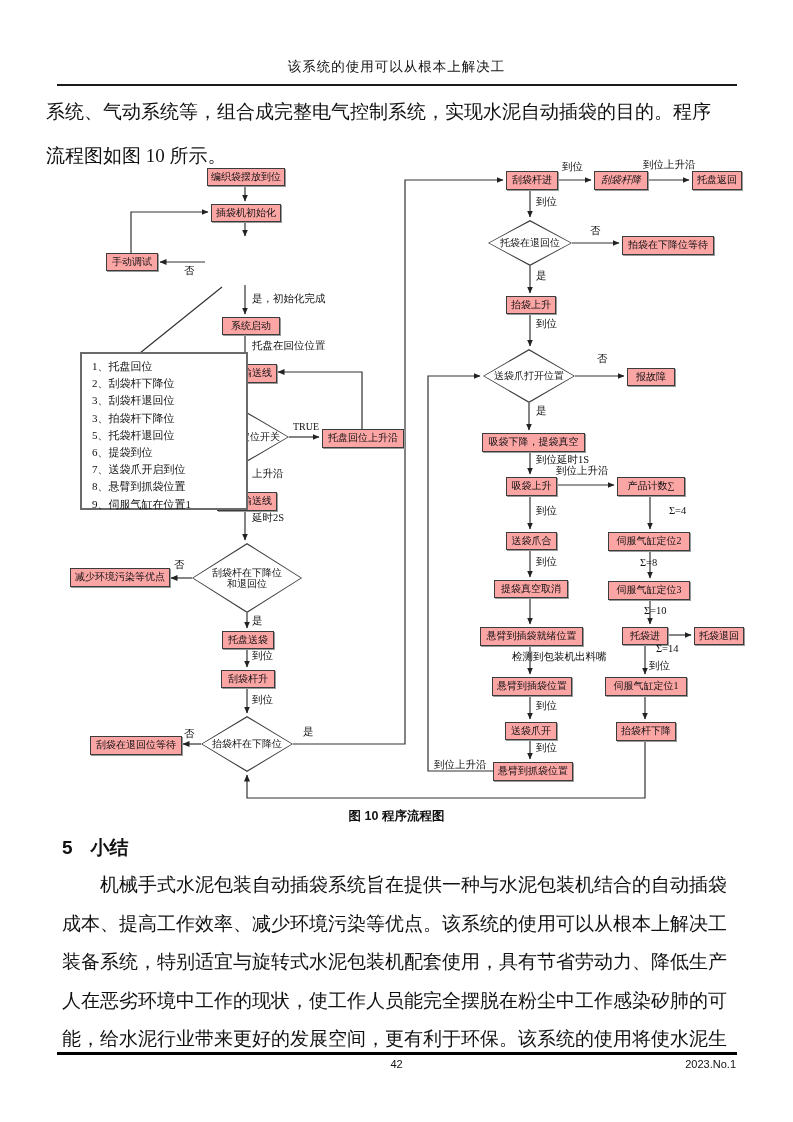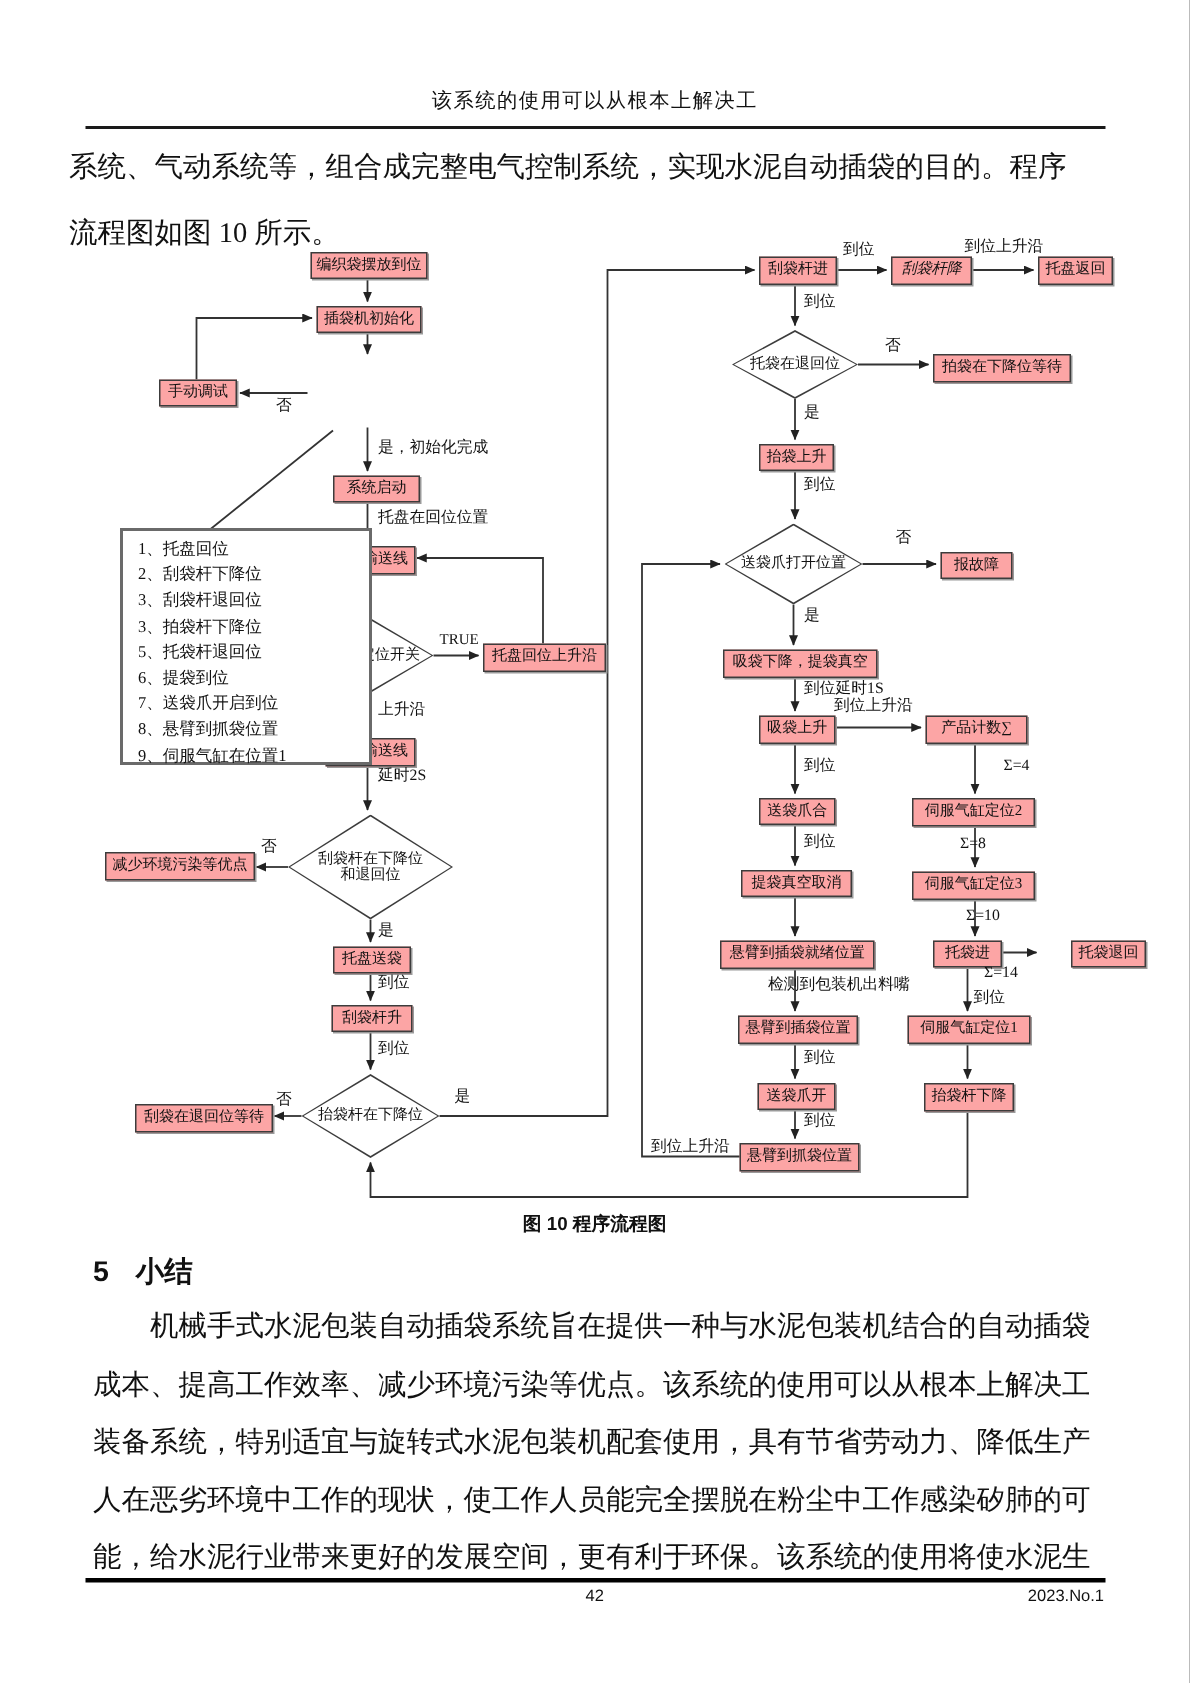--- a/index.html
+++ b/index.html
@@ -155,21 +155,21 @@
     <div class="box" style="left:627px;top:368px;width:46px;height:16px;">报故障</div>
     <div class="box" style="left:482px;top:433px;width:101px;height:17px;">吸袋下降，提袋真空</div>
     <div class="box" style="left:506px;top:477px;width:49px;height:17px;">吸袋上升</div>
     <div class="box" style="left:617px;top:477px;width:66px;height:17px;">产品计数∑</div>
     <div class="box" style="left:506px;top:532px;width:49px;height:16px;">送袋爪合</div>
     <div class="box" style="left:608px;top:532px;width:80px;height:17px;">伺服气缸定位2</div>
     <div class="box" style="left:494px;top:580px;width:72px;height:16px;">提袋真空取消</div>
     <div class="box" style="left:608px;top:581px;width:80px;height:17px;">伺服气缸定位3</div>
     <div class="box" style="left:480px;top:627px;width:101px;height:17px;">悬臂到插袋就绪位置</div>
     <div class="box" style="left:622px;top:627px;width:44px;height:16px;">托袋进</div>
-    <div class="box" style="left:694px;top:627px;width:48px;height:16px;margin-left:20px;">托袋退回</div>
+    <div class="box" style="left:694px;top:627px;width:48px;height:16px;">托袋退回</div>
     <div class="box" style="left:492px;top:677px;width:78px;height:17px;">悬臂到插袋位置</div>
     <div class="box" style="left:605px;top:677px;width:80px;height:17px;">伺服气缸定位1</div>
     <div class="box" style="left:505px;top:722px;width:50px;height:16px;">送袋爪开</div>
     <div class="box" style="left:616px;top:722px;width:58px;height:17px;">抬袋杆下降</div>
     <div class="box" style="left:493px;top:762px;width:78px;height:17px;">悬臂到抓袋位置</div>
 
     <div class="lbl" style="left:184px;top:266px;">否</div>
     <div class="lbl" style="left:252px;top:294px;">是，初始化完成</div>
     <div class="lbl" style="left:252px;top:341px;">托盘在回位位置</div>
     <div class="lbl" style="left:293px;top:422px;font-size:10px;">TRUE</div>

